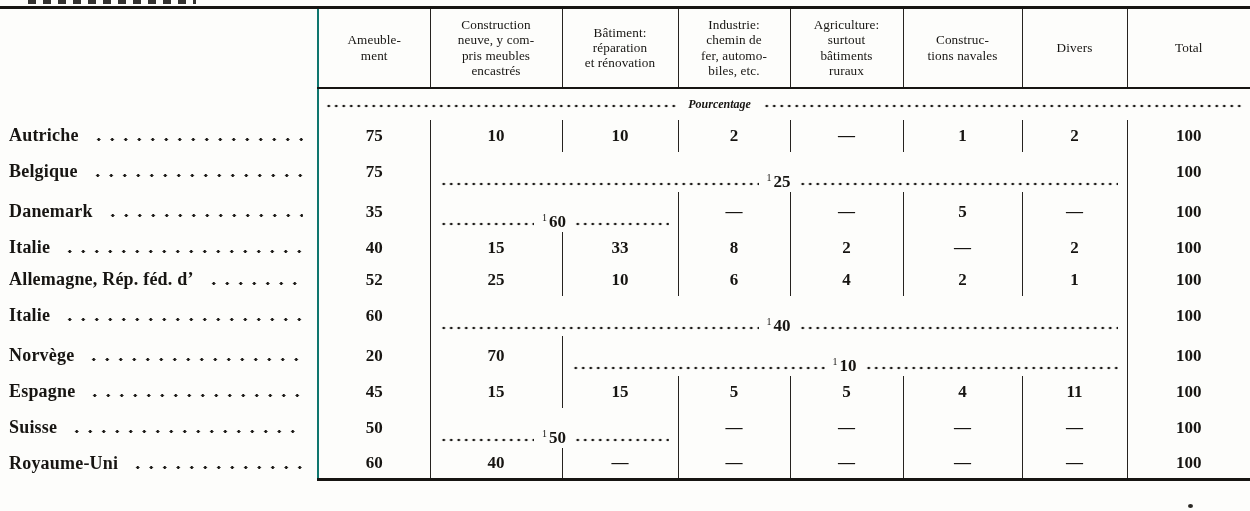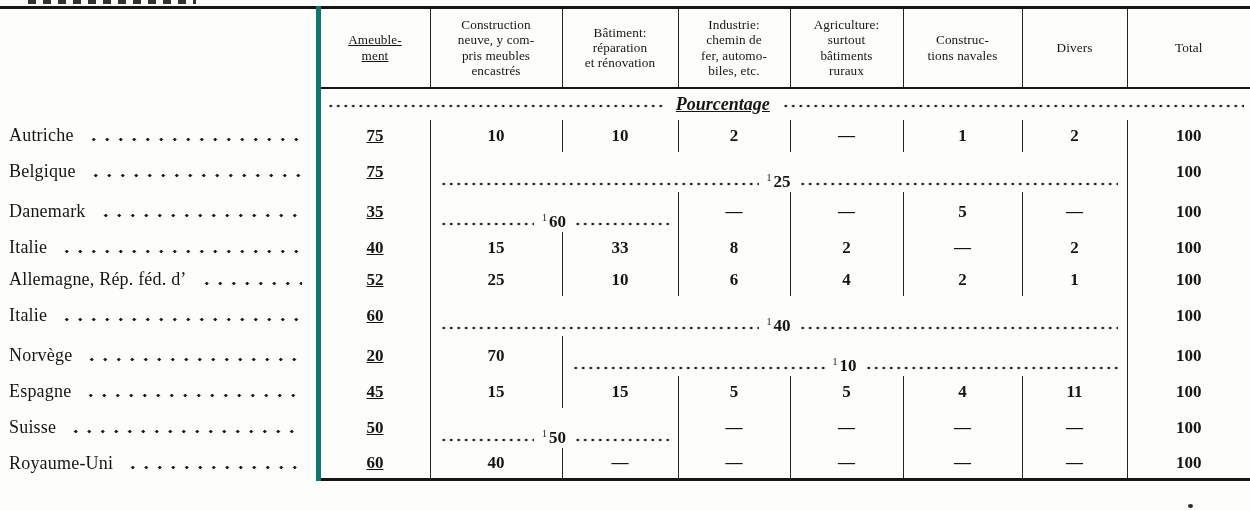--- a/index.html
+++ b/index.html
@@ -24,49 +24,49 @@
     background:#2a2824; border-radius:50%;
   }
   table.tbl {
     position:absolute; top:6px; left:0; width:1250px;
     border-collapse:collapse; table-layout:fixed;
     border-top:3px solid var(--ink, #171512);
   }
   th, td { font-family:"Liberation Serif", serif; }
   
   .b1 { border-left:1px solid #26231f; }
-  .b2 { border-left:5px solid #0f766e;text-decoration:underline; }
+  .b2 { border-left:2px solid #0f766e; }
   
   tr.hrow { height:80px; }
   th.corner { border:none; }
   th.hdr {
     font-weight:400; font-size:13.2px; line-height:1.16;
     text-align:center; vertical-align:middle;
     white-space:pre-line; padding:4px 2px;
     border-bottom:2px solid var(--ink, #171512);
     letter-spacing:.1px;
   }
   
   tr.urow { height:32px; }
   td.unitcell { vertical-align:middle; }
   .unitwrap { display:flex; align-items:center; padding:0 6px; }
   .unit {
-    font-style:italic; font-weight:700; font-size:18px;
+    font-style:italic; font-weight:700; font-size:12px;
     padding:0 12px; white-space:nowrap;
   }
   .lead {
     height:6px; transform:translateY(2px);
     background-image:radial-gradient(circle, #1b1916 1.3px, rgba(0,0,0,0) 1.6px);
     background-size:7.5px 6px; background-repeat:repeat-x; background-position:0 50%;
   }
   .ul { flex:0.73 1 0; }
   .ur { flex:1 1 0; }
   
   tr.drow { height:32px; }
-  th.country { font-weight:400; text-align:left; vertical-align:middle; padding:0 14px 0 9px; }
+  th.country { font-weight:700; text-align:left; vertical-align:middle; padding:0 14px 0 9px; }
   .crow { display:flex; align-items:center; }
   .cname { font-size:18px; white-space:nowrap; padding-right:11px; letter-spacing:.2px; }
   .cdots {
     flex:1 1 0; height:7px; transform:translateY(4px);
     background-image:radial-gradient(circle, #1b1916 1.4px, rgba(0,0,0,0) 1.7px);
     background-size:13.5px 7px; background-repeat:repeat-x; background-position:2px 50%;
   }
   td.v {
     text-align:center; vertical-align:middle;
     font-weight:700; font-size:17px;

